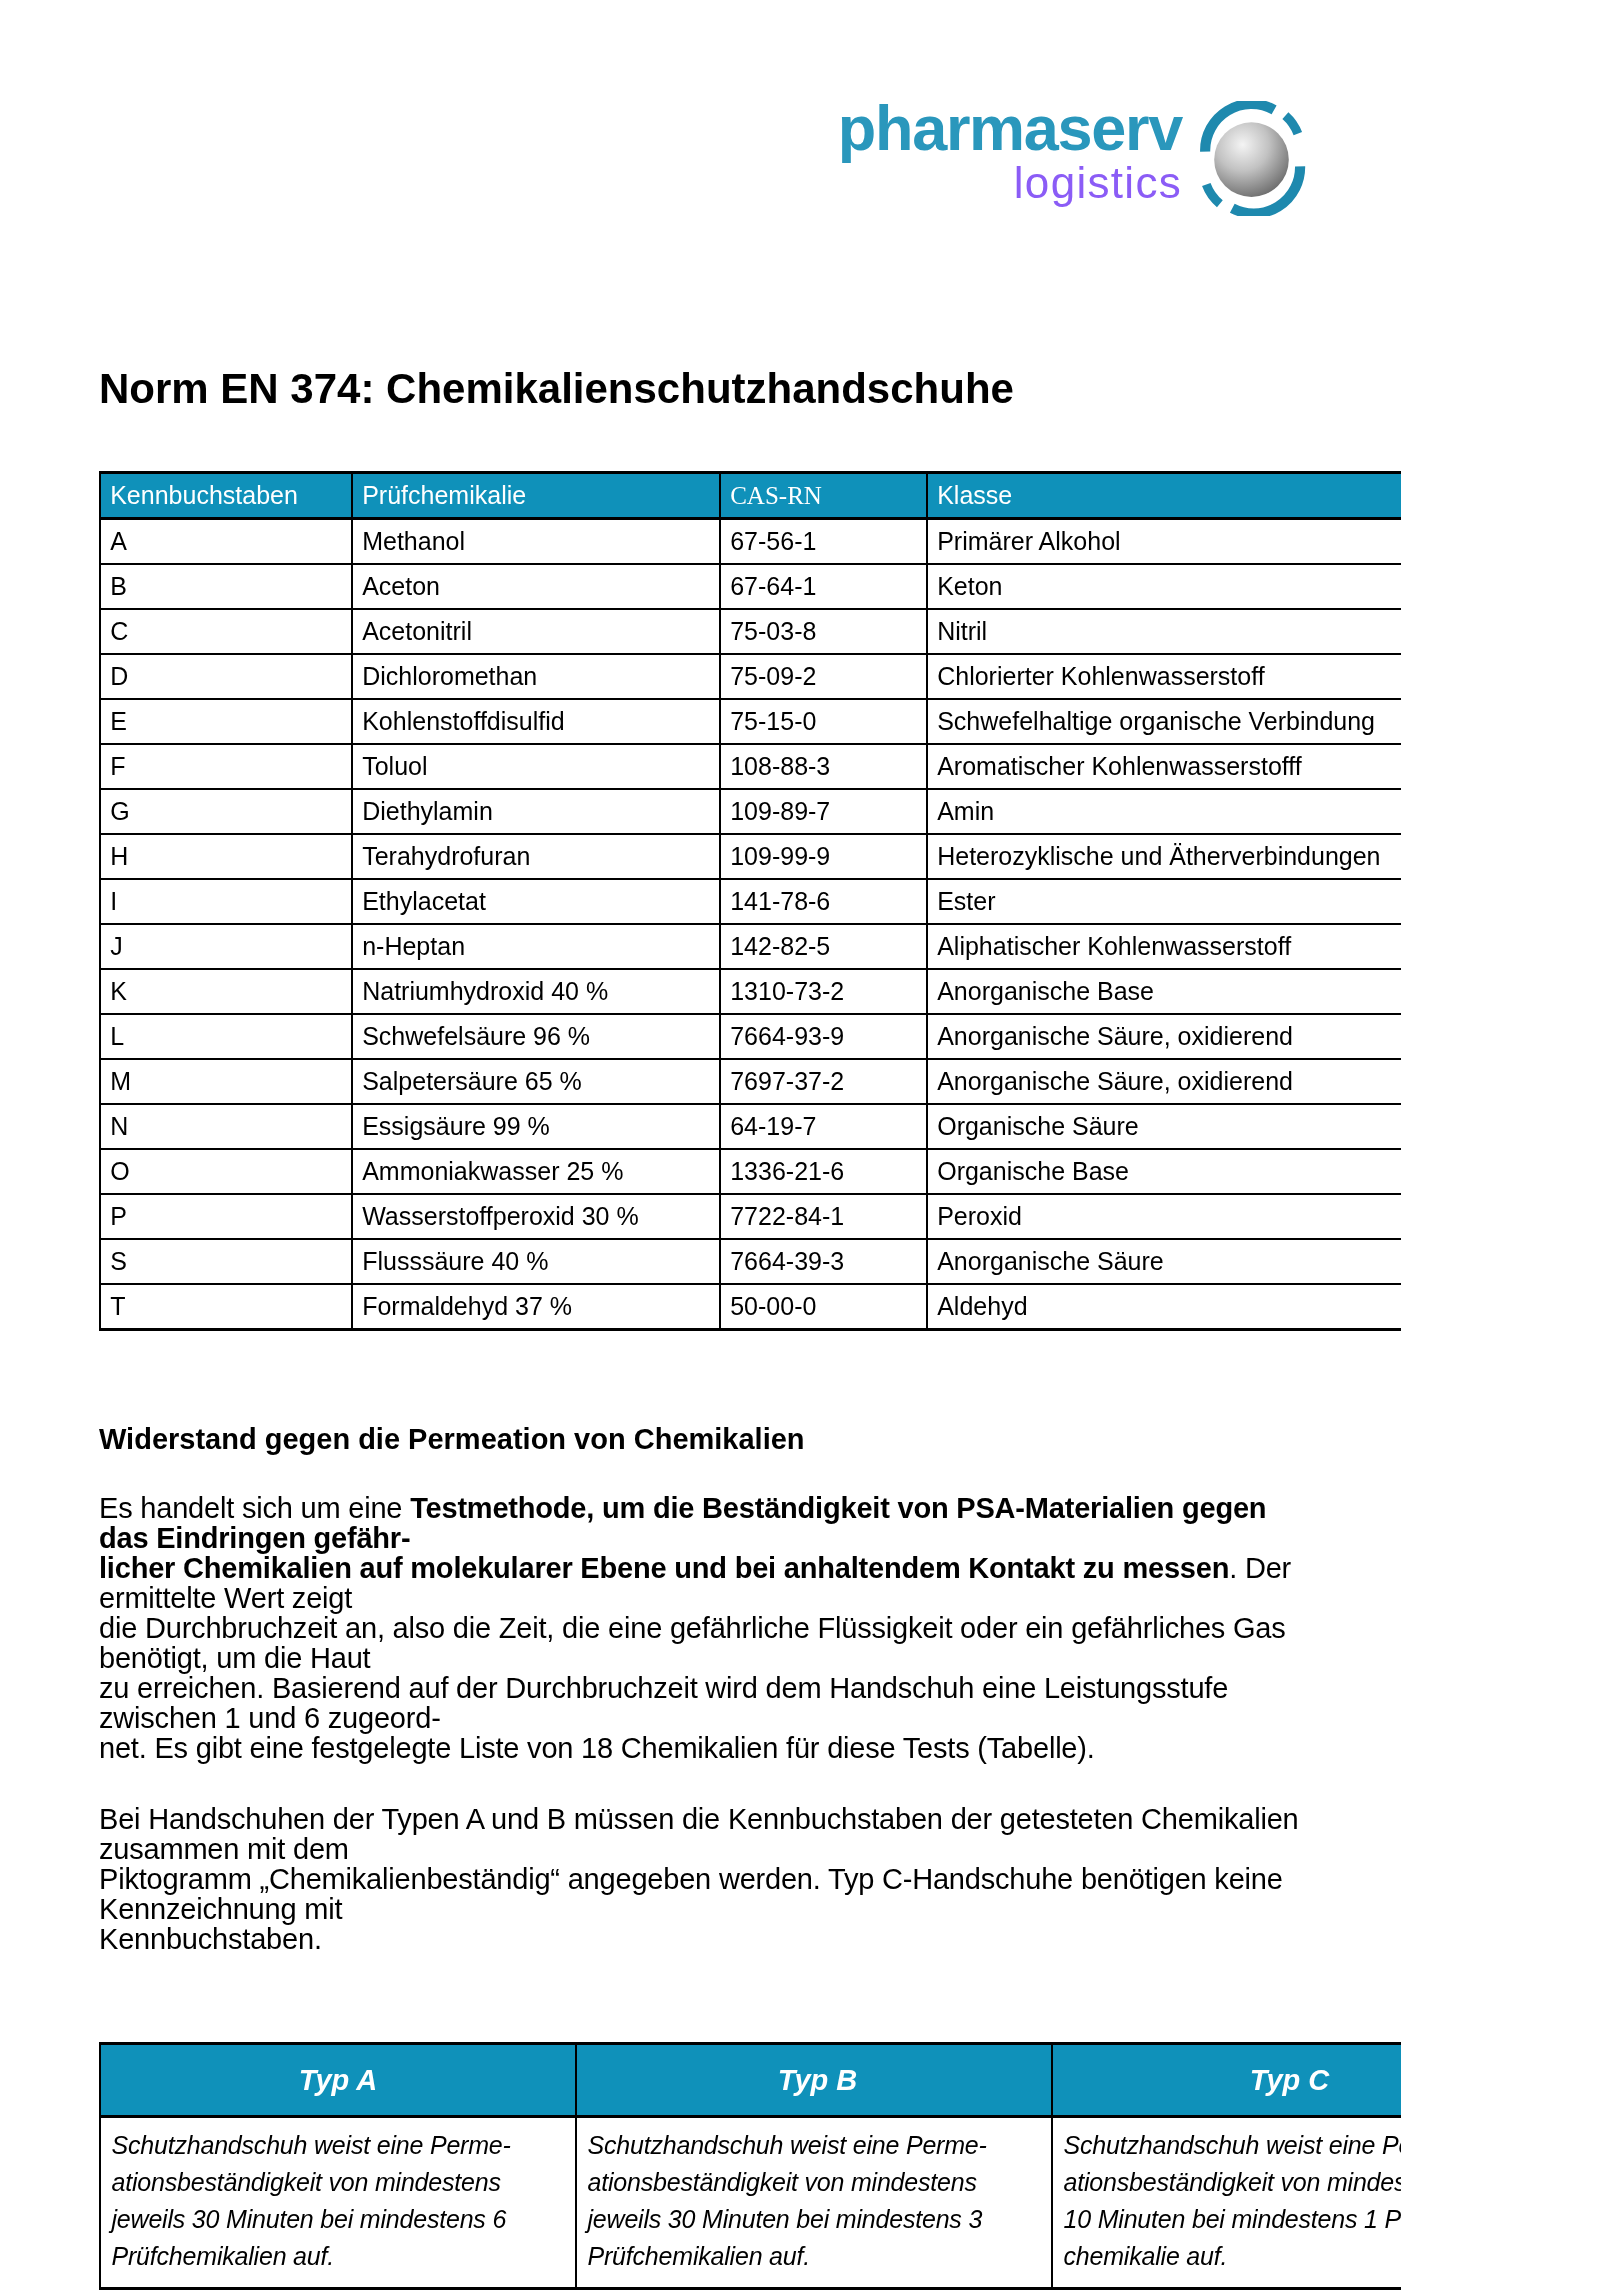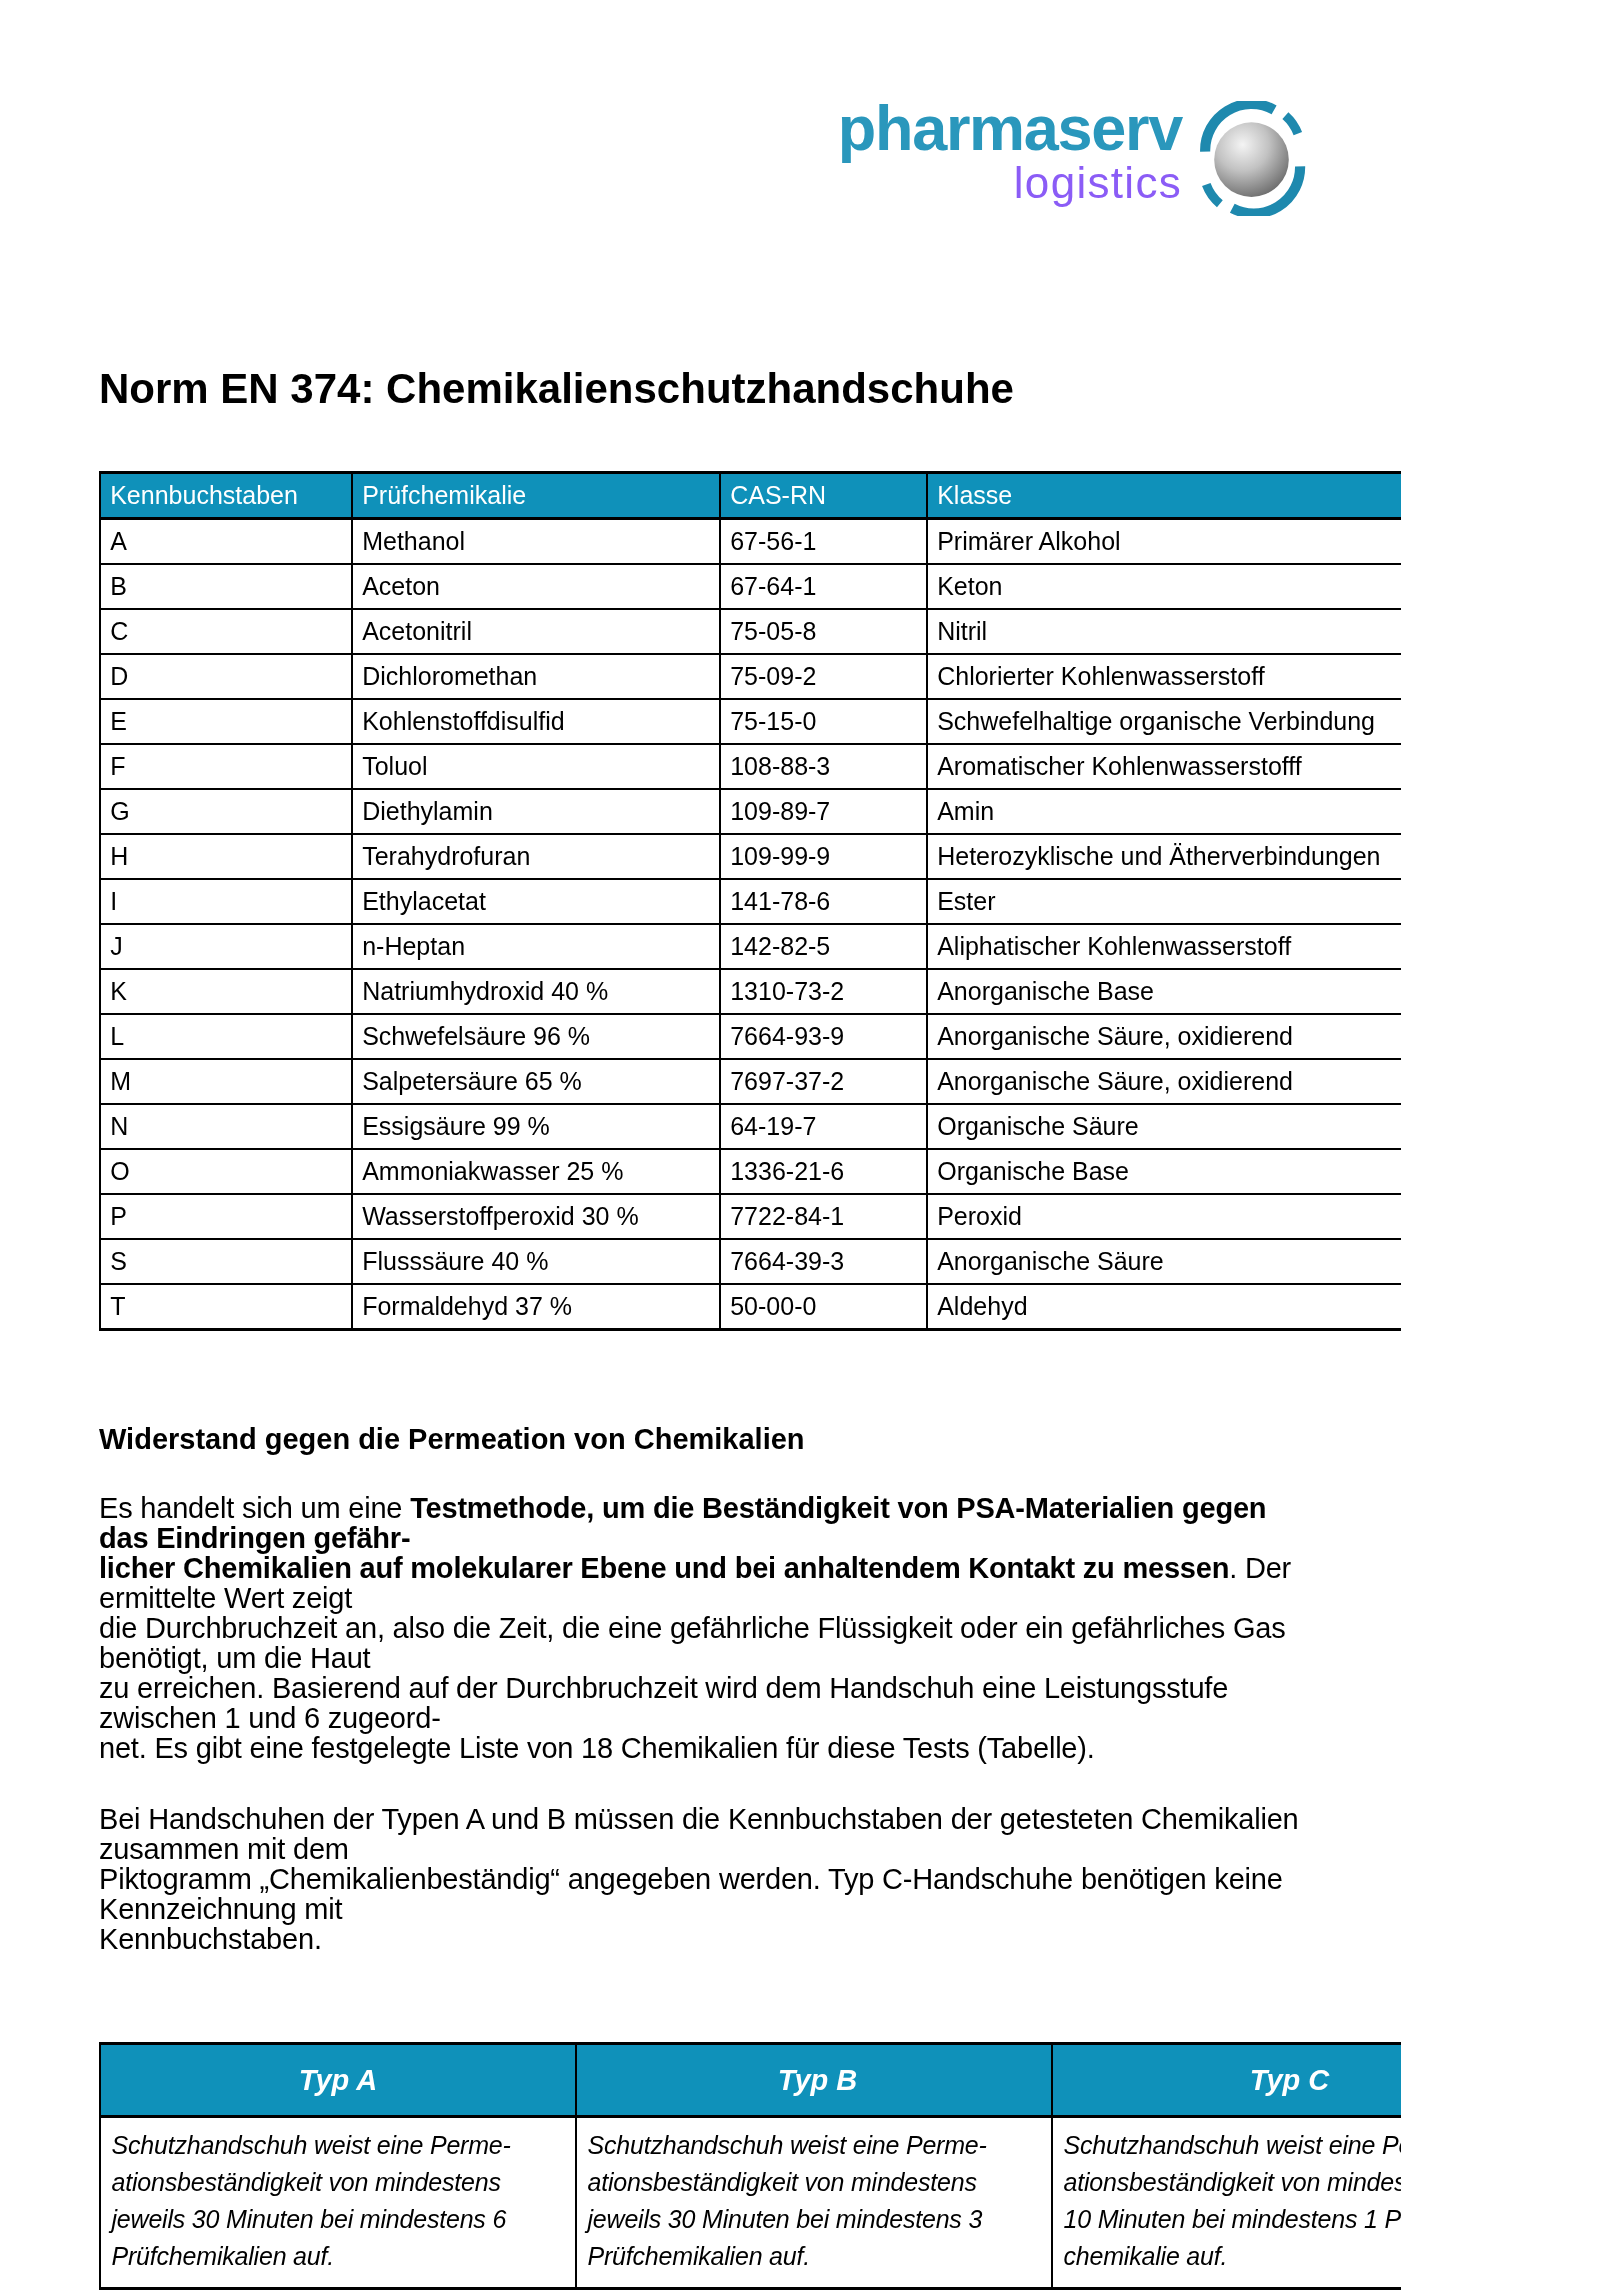--- a/index.html
+++ b/index.html
@@ -95,41 +95,41 @@
     <colgroup>
         <col style="width:252px">
         <col style="width:368px">
         <col style="width:207px">
         <col style="width:599px">
       </colgroup>
     <thead>
       <tr id="t1-head">
           <th style="background: rgb(15, 145, 186);">Kennbuchstaben</th>
           <th style="background: rgb(15, 145, 186);">Prüfchemikalie</th>
-          <th style="background: rgb(15, 145, 186);">CAS-RN</th>
+          <th style="background: rgb(15, 145, 186); font-family: Liberation Serif, serif;">CAS-RN</th>
           <th style="background: rgb(15, 145, 186);">Klasse</th>
         </tr>
     </thead>
     <tbody id="t1-body">
         <tr>
           <td>A</td>
           <td>Methanol</td>
           <td>67-56-1</td>
           <td>Primärer Alkohol</td>
         </tr>
         <tr>
           <td>B</td>
           <td>Aceton</td>
           <td>67-64-1</td>
           <td>Keton</td>
         </tr>
         <tr>
           <td>C</td>
           <td>Acetonitril</td>
-          <td>75-05-8</td>
+          <td>75-03-8</td>
           <td>Nitril</td>
         </tr>
         <tr>
           <td>D</td>
           <td>Dichloromethan</td>
           <td>75-09-2</td>
           <td>Chlorierter Kohlenwasserstoff</td>
         </tr>
         <tr>
           <td>E</td>

